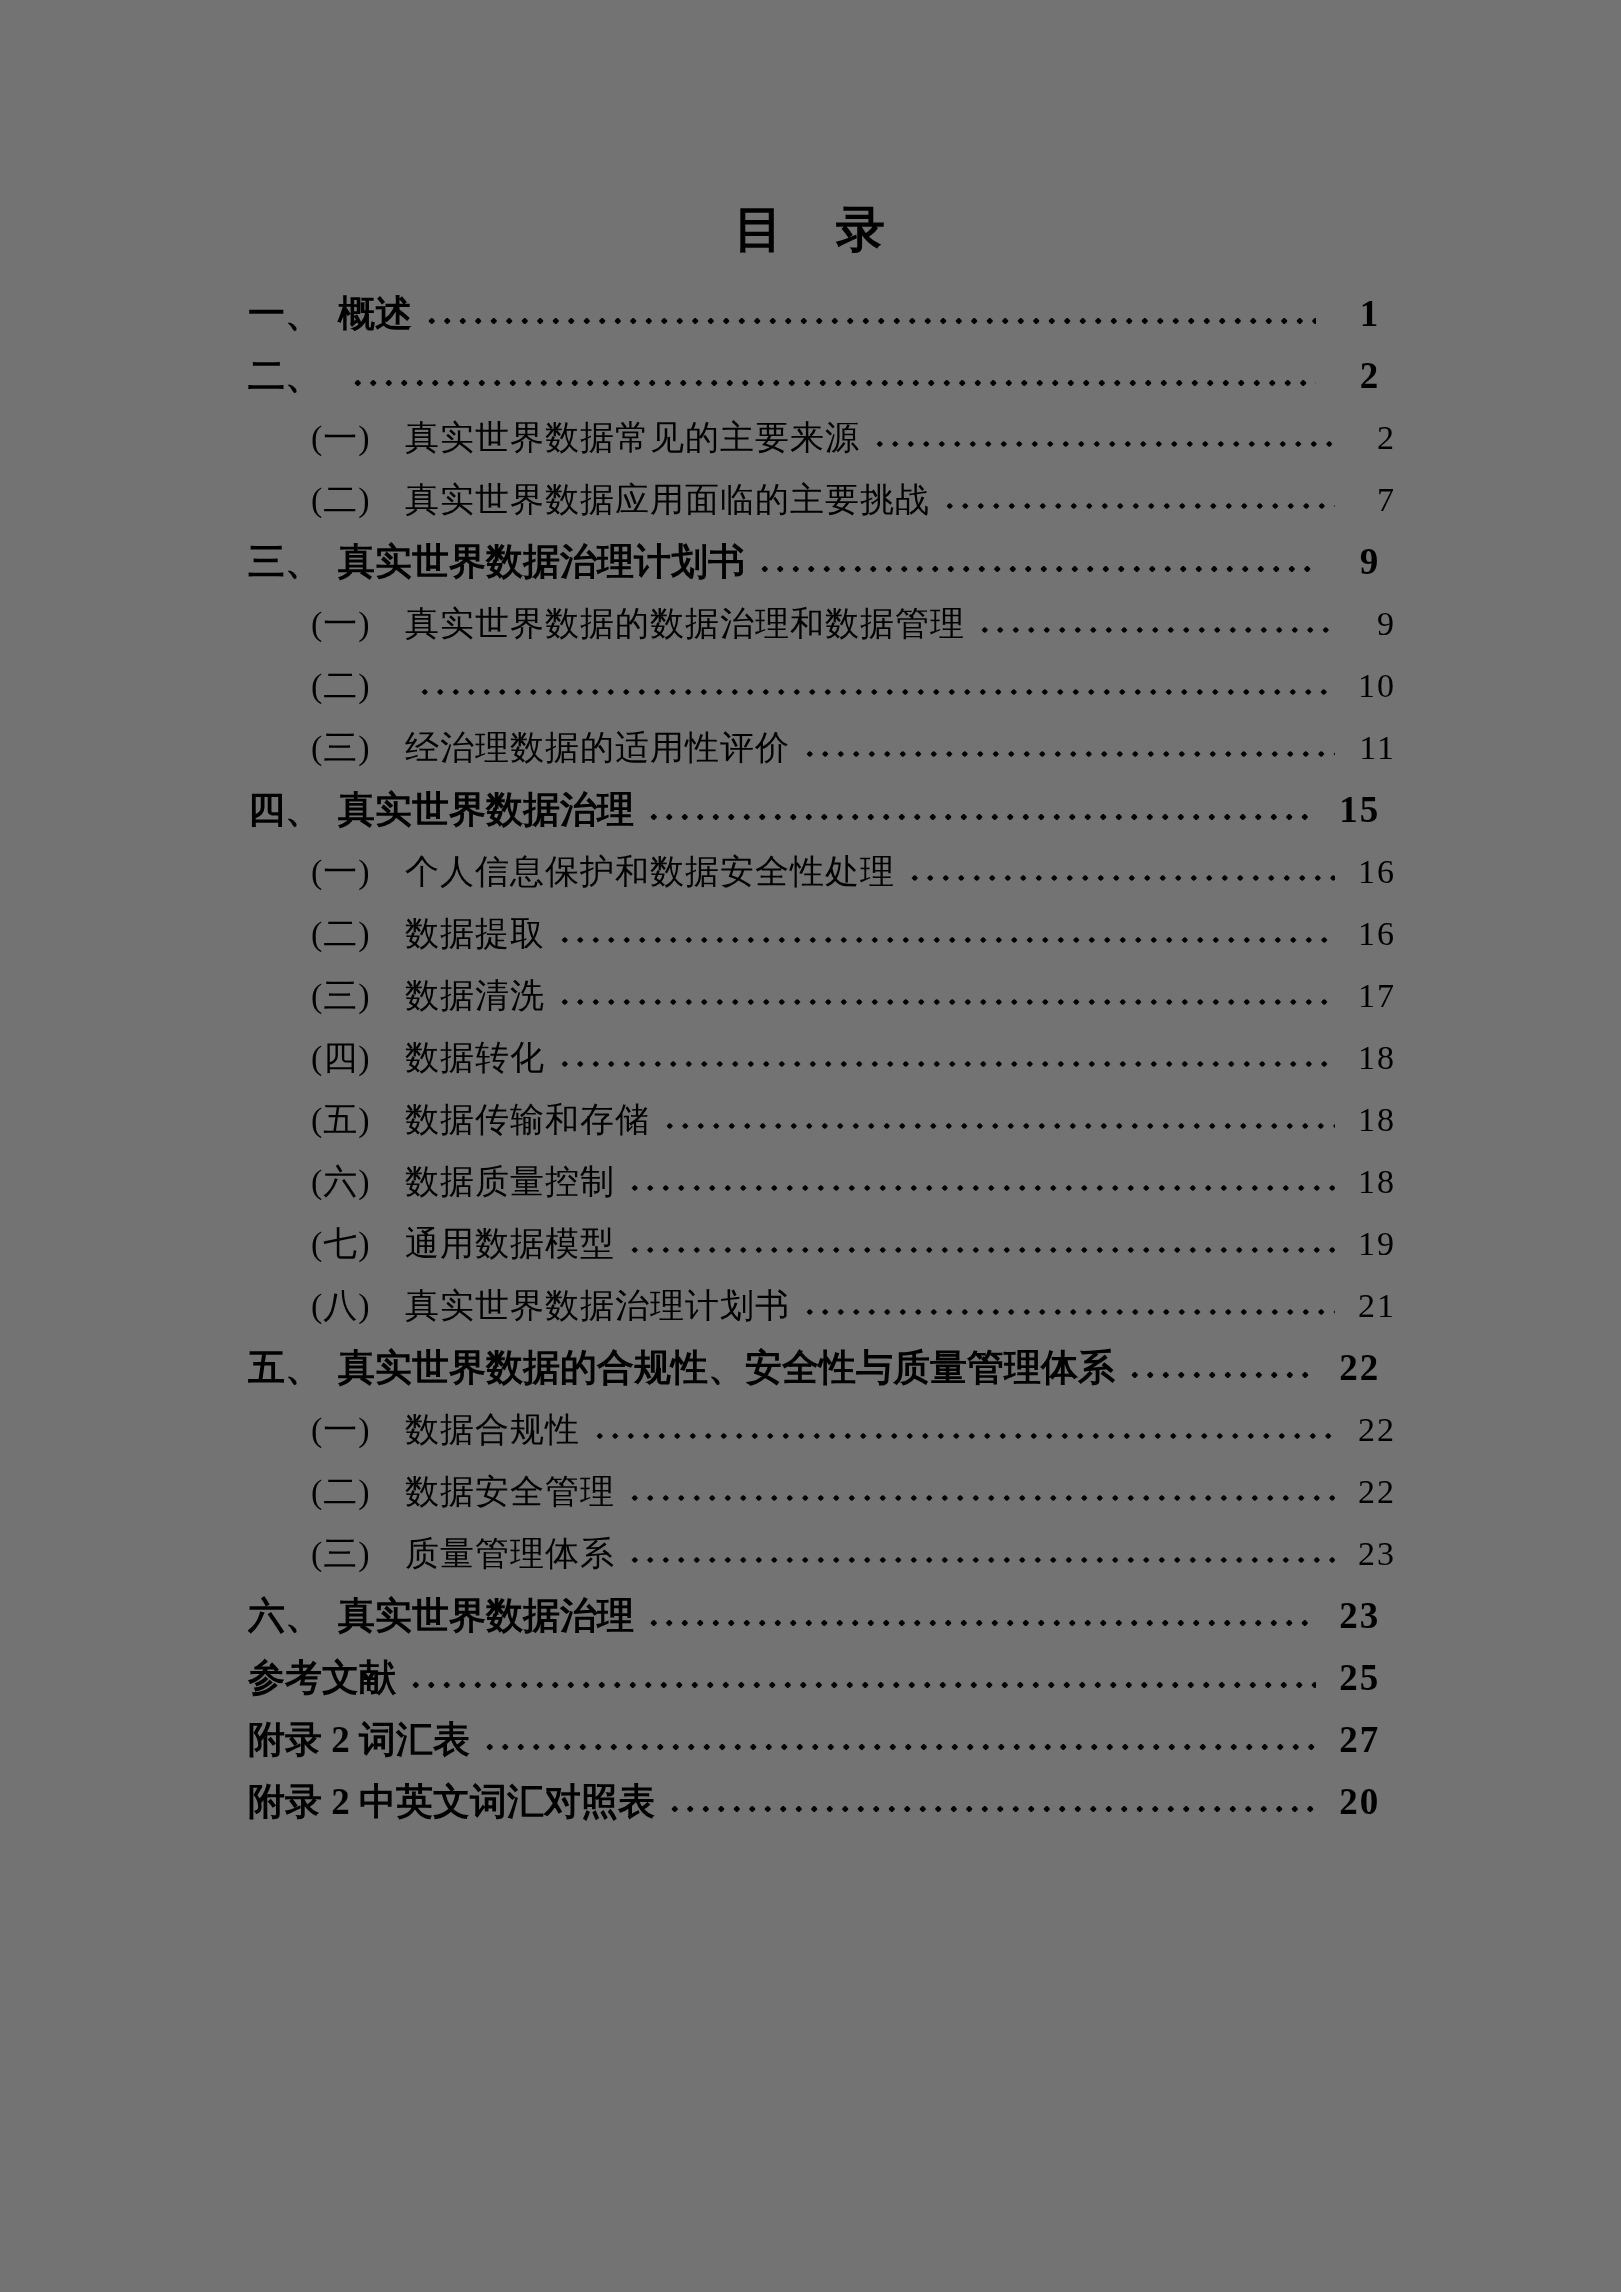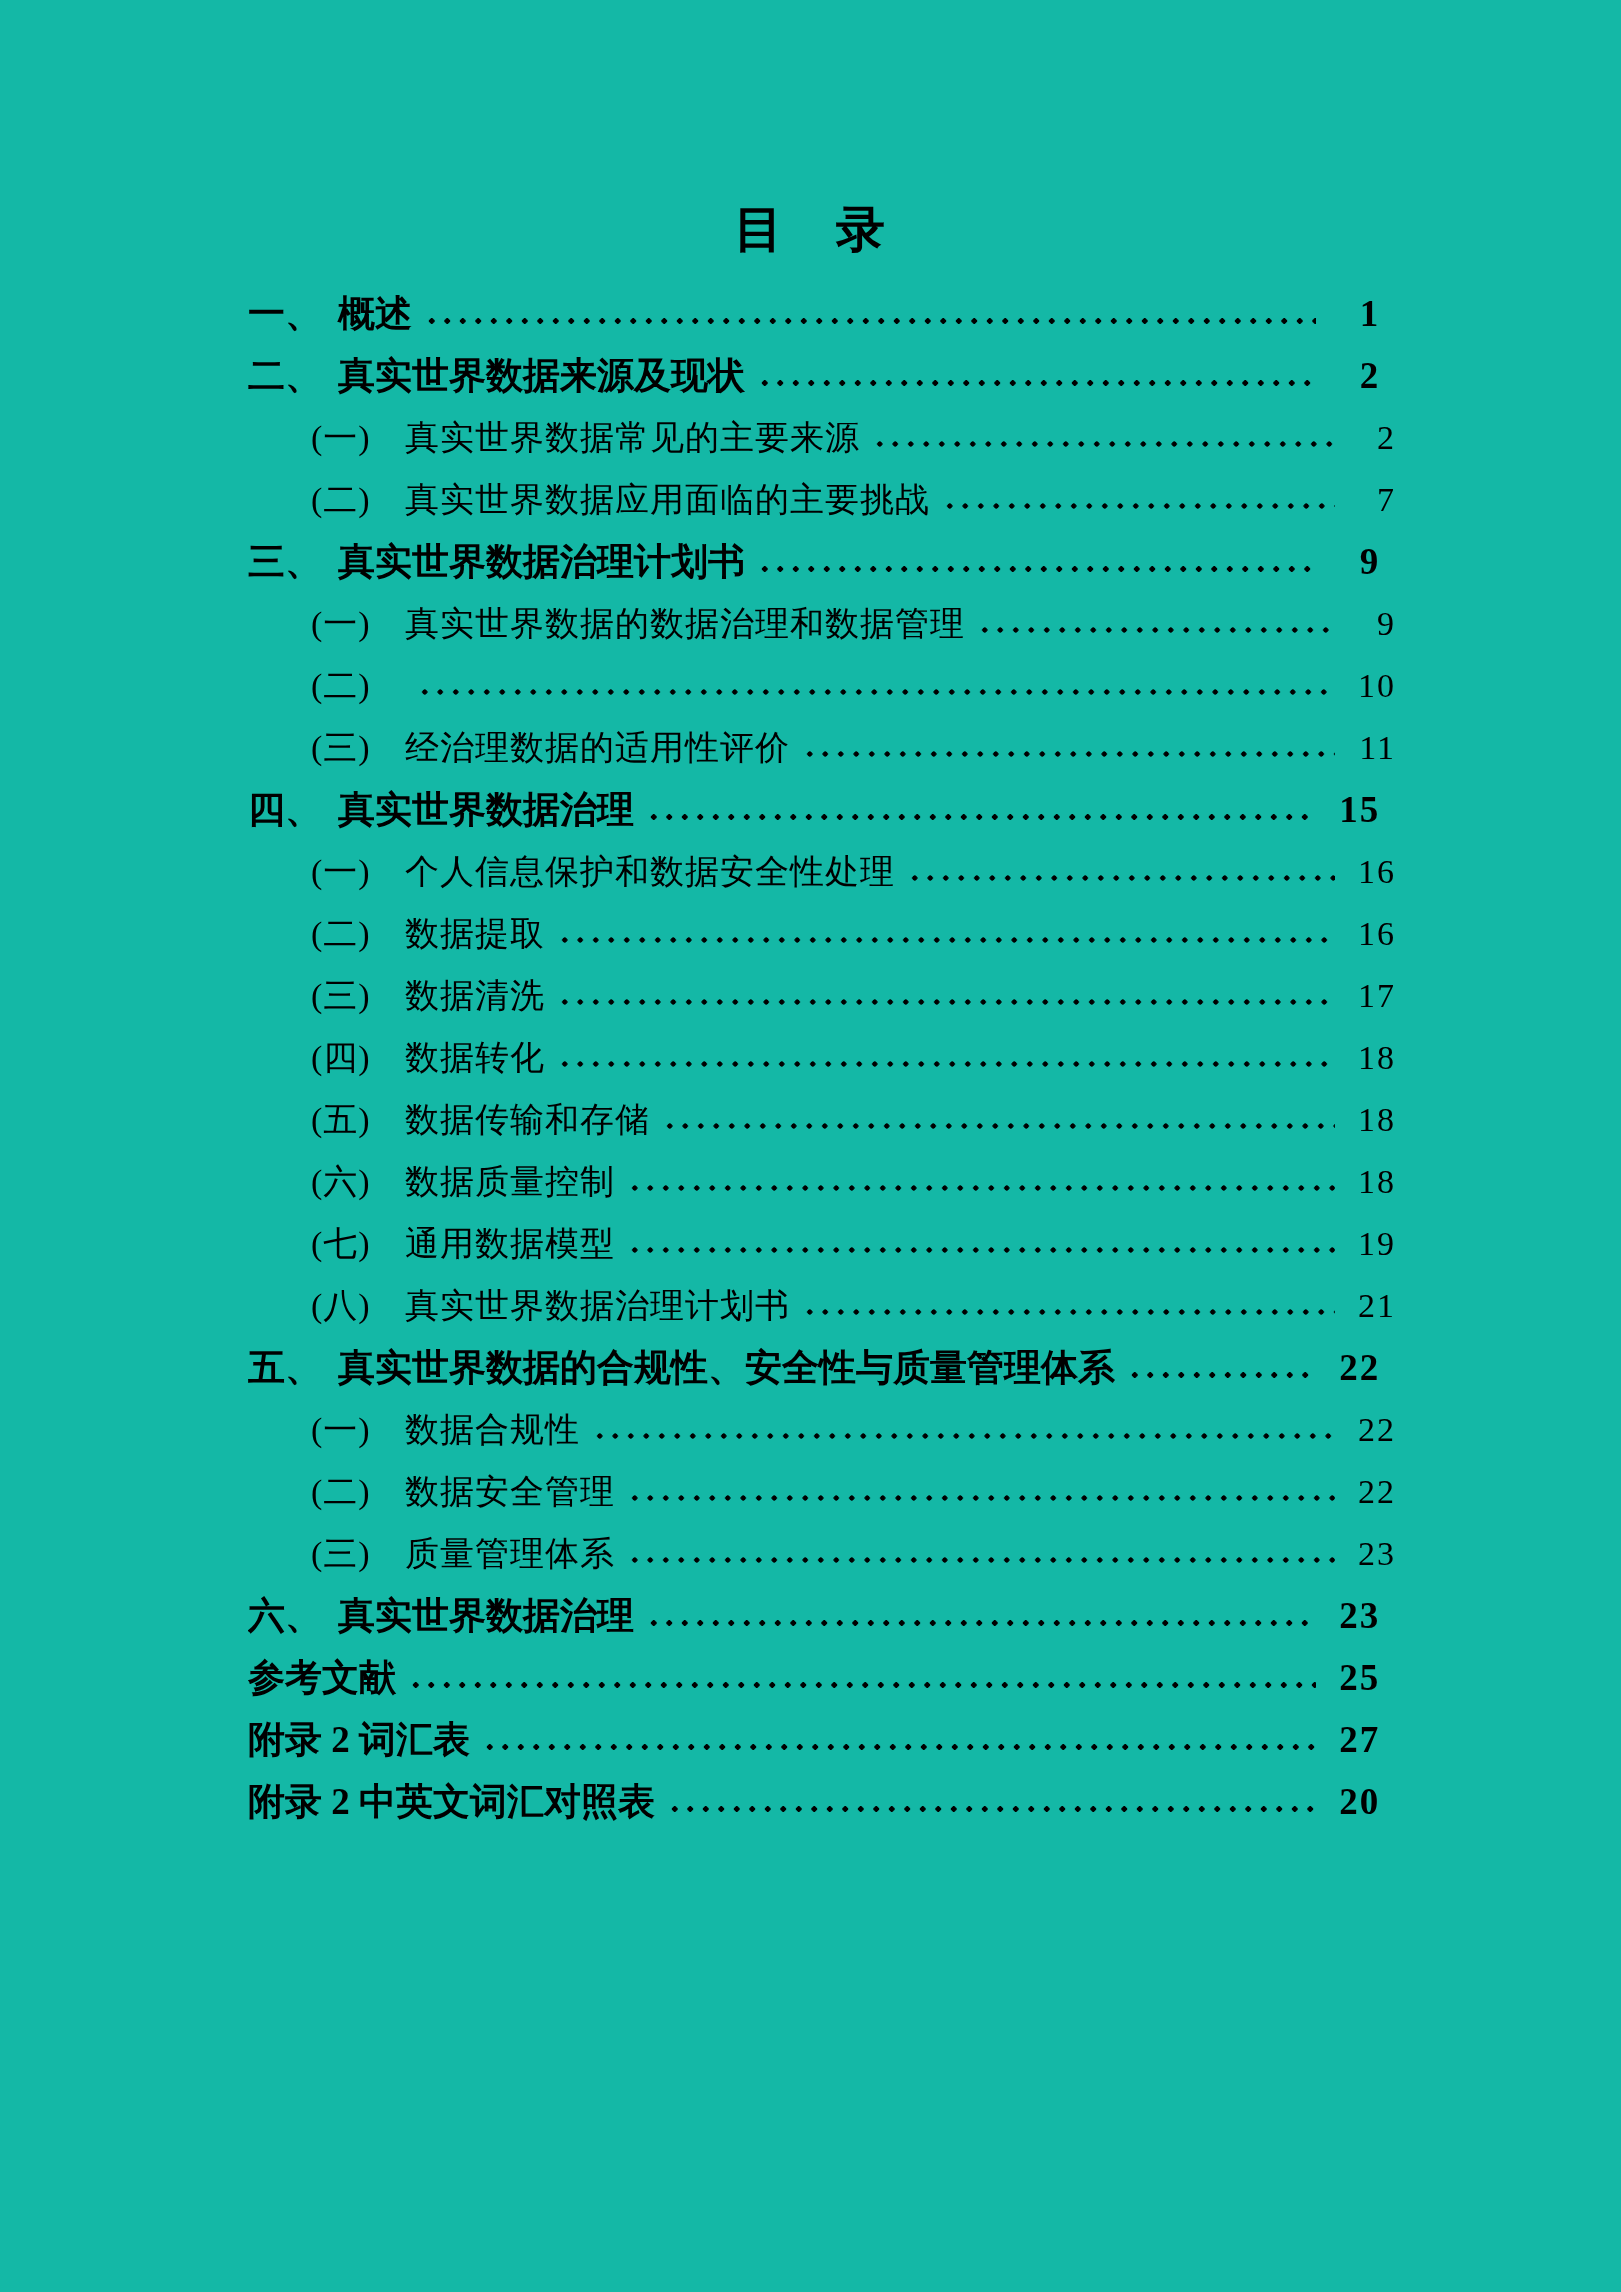--- a/index.html
+++ b/index.html
@@ -1,20 +1,20 @@
 <!DOCTYPE html>
 <html><head>
 <meta charset="utf-8">
 <style>
   html,body { margin:0; padding:0; background:#e8e8e8; }
   .page {
     position:relative;
     width:1621px; height:2293px;
     margin:0 auto;
-    background:#14b8a6;
+    background:#737373;
     color:#000000;
     font-family:"Liberation Serif","DejaVu Serif",serif;
     overflow:hidden;
   }
   .doc-title {
     position:absolute;
     top:200px; left:0; width:100%;
     text-align:center;
     font-size:49px;
     line-height:59px;
@@ -79,21 +79,20 @@
 
   <div class="toc" id="toc-list">
       <div class="toc-row lv1">
         <span class="num">一、</span>
         <span class="label">概述</span>
         <span class="leader"></span>
         <span class="page-num">1</span>
       </div>
       <div class="toc-row lv1">
         <span class="num">二、</span>
-        <span class="label">真实世界数据来源及现状</span>
         <span class="leader"></span>
         <span class="page-num">2</span>
       </div>
       <div class="toc-row lv2">
         <span class="num">(一)</span>
         <span class="label">真实世界数据常见的主要来源</span>
         <span class="leader"></span>
         <span class="page-num">2</span>
       </div>
       <div class="toc-row lv2">

